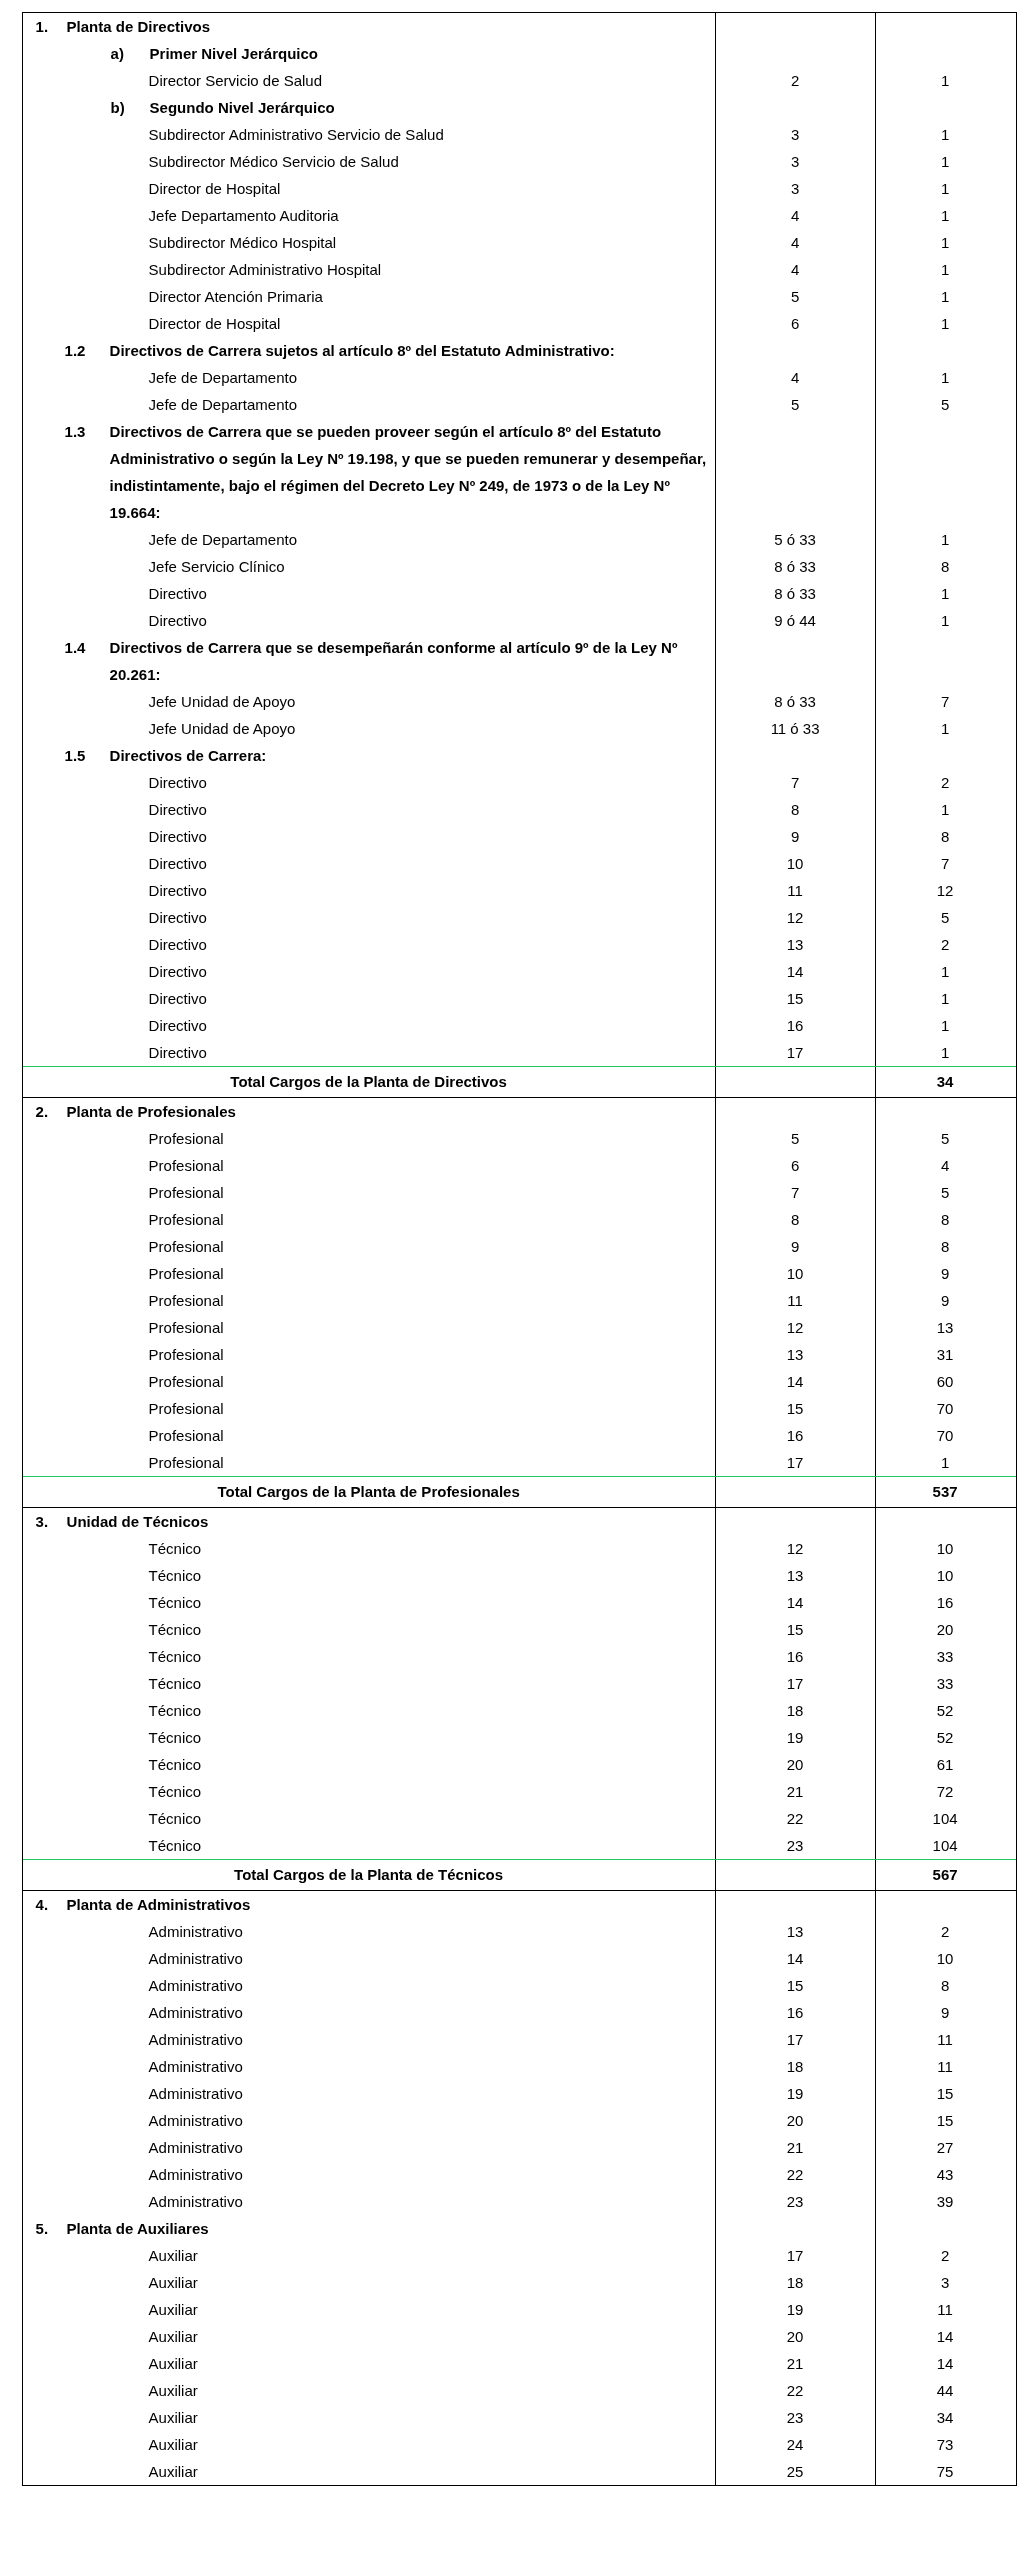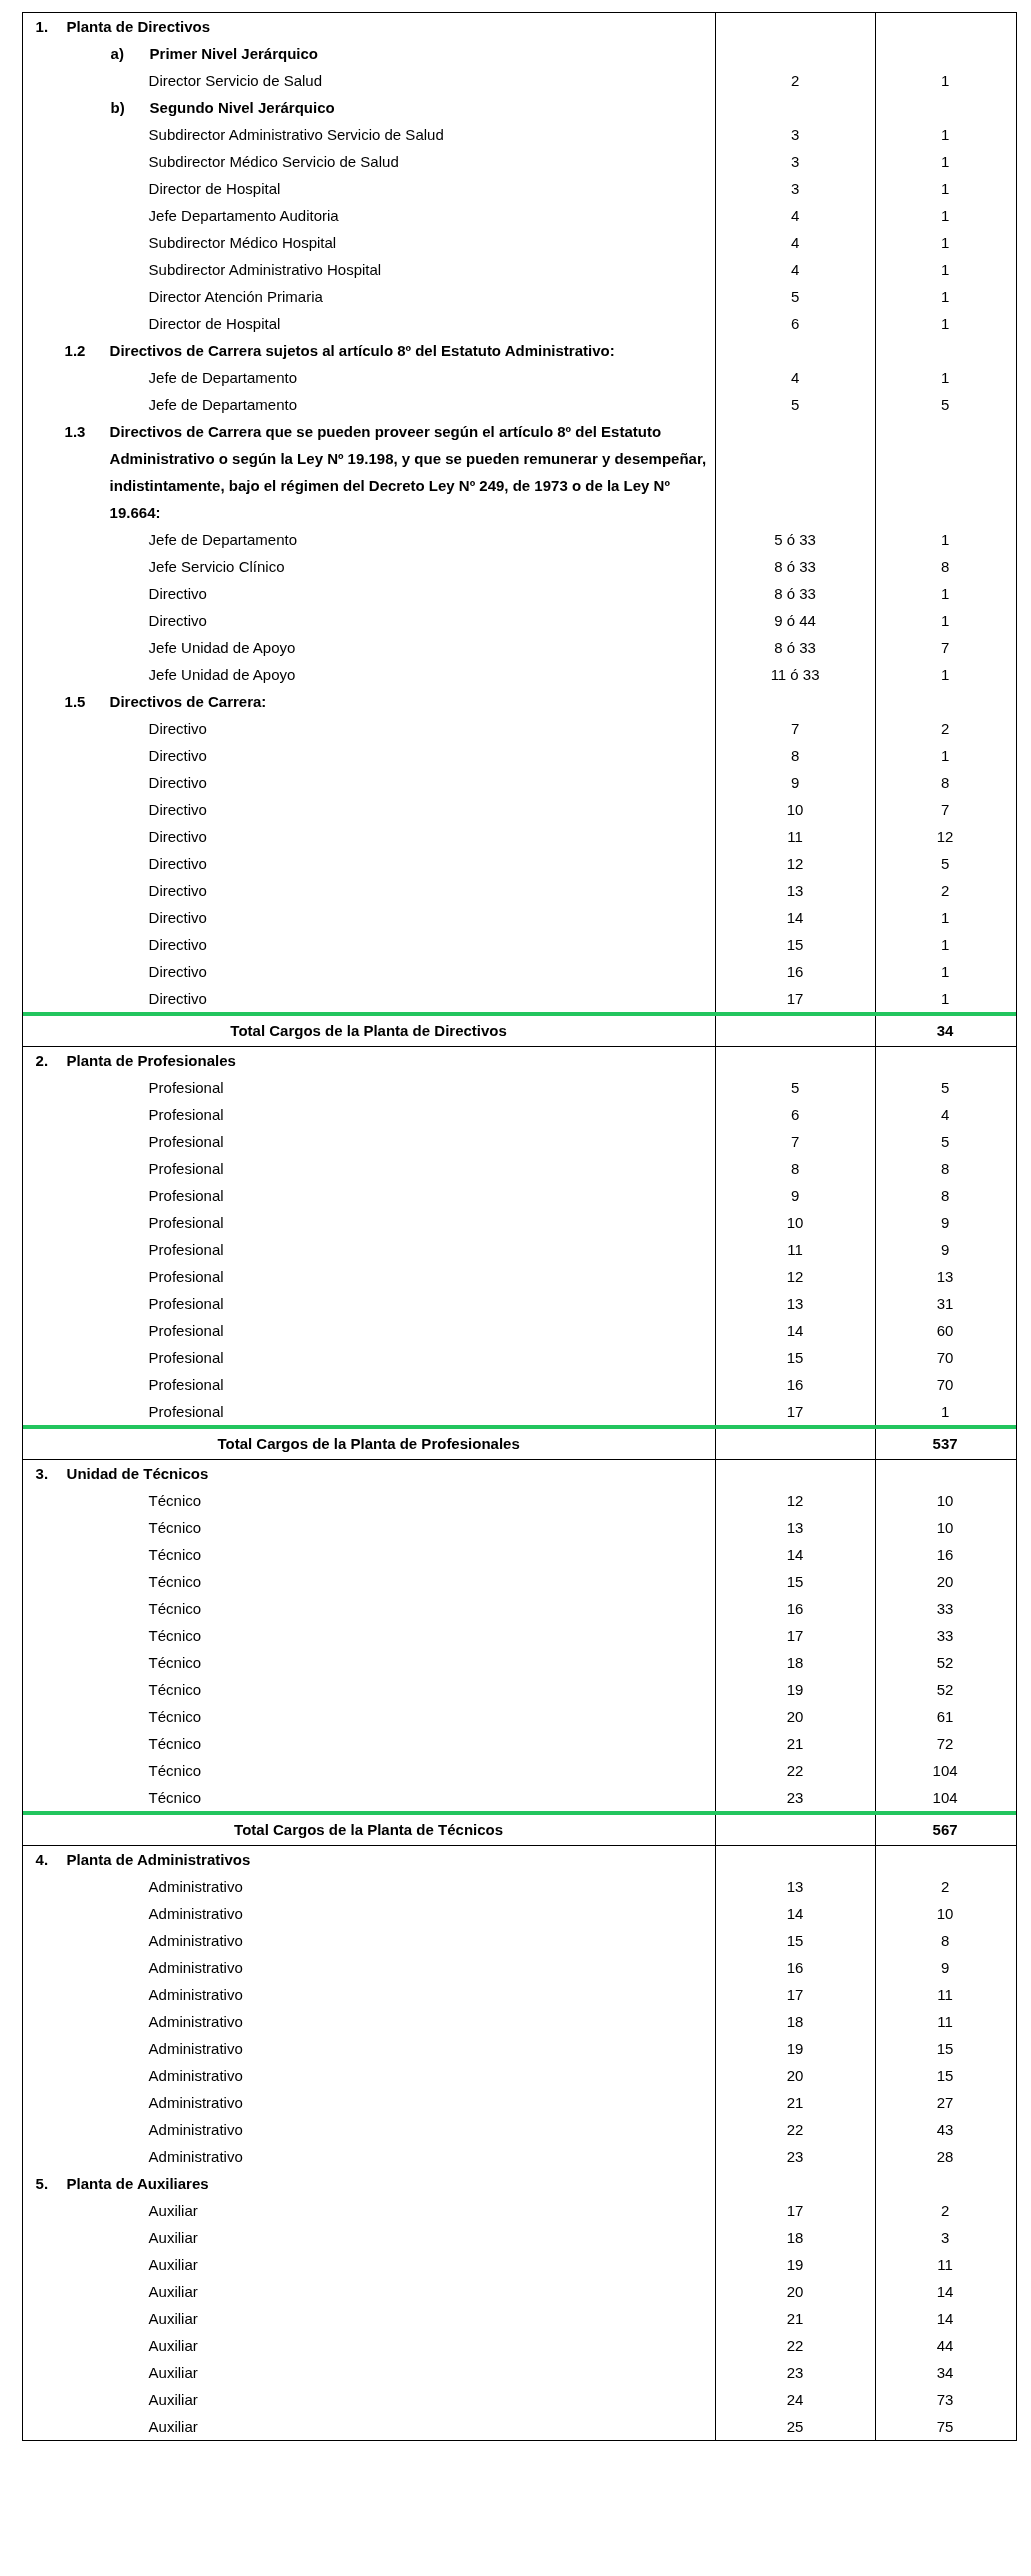--- a/index.html
+++ b/index.html
@@ -68,21 +68,21 @@
   .row.subsection .c1 { padding-left: 42px; }
   .row.subsection .num { flex: 0 0 45px; }
   .row.letter     .c1 { padding-left: 88px; }
   .row.letter     .num { flex: 0 0 39px; }
   .row.item       .c1 { padding-left: 126px; }
   .num { flex: 0 0 auto; }
   .txt { flex: 1 1 auto; padding-right: 6.2px; }
   
   .row.total {
     font-weight: bold;
-    border-top: 4px solid #22c55e;
+    border-top: 1px solid #22c55e;
     border-bottom: 1px solid #000;
     line-height: 30px;
   }
   .row.total .c1 {
     display: block;
     text-align: center;
     padding: 0;
   }
   #rows .row:last-child { border-bottom: 0; }
 </style>
@@ -231,20 +231,24 @@
           <div class="c3">1</div>
         </div>
         <div class="row item">
           <div class="c1">
             <span class="txt">Directivo</span>
           </div>
           <div class="c2">9 ó 44</div>
           <div class="c3">1</div>
         </div>
         <div class="row subsection">
+          <div class="c1">
+            <span class="num">1.4</span>
+            <span class="txt">Directivos de Carrera que se desempeñarán conforme al artículo 9º de la Ley Nº 20.261:</span>
+          </div>
           <div class="c2"></div>
           <div class="c3"></div>
         </div>
         <div class="row item">
           <div class="c1">
             <span class="txt">Jefe Unidad de Apoyo</span>
           </div>
           <div class="c2">8 ó 33</div>
           <div class="c3">7</div>
         </div>
@@ -622,21 +626,21 @@
             <span class="txt">Administrativo</span>
           </div>
           <div class="c2">22</div>
           <div class="c3">43</div>
         </div>
         <div class="row item">
           <div class="c1">
             <span class="txt">Administrativo</span>
           </div>
           <div class="c2">23</div>
-          <div class="c3">28</div>
+          <div class="c3">39</div>
         </div>
         <div class="row section">
           <div class="c1">
             <span class="num">5.</span>
             <span class="txt">Planta de Auxiliares</span>
           </div>
           <div class="c2"></div>
           <div class="c3"></div>
         </div>
         <div class="row item">

